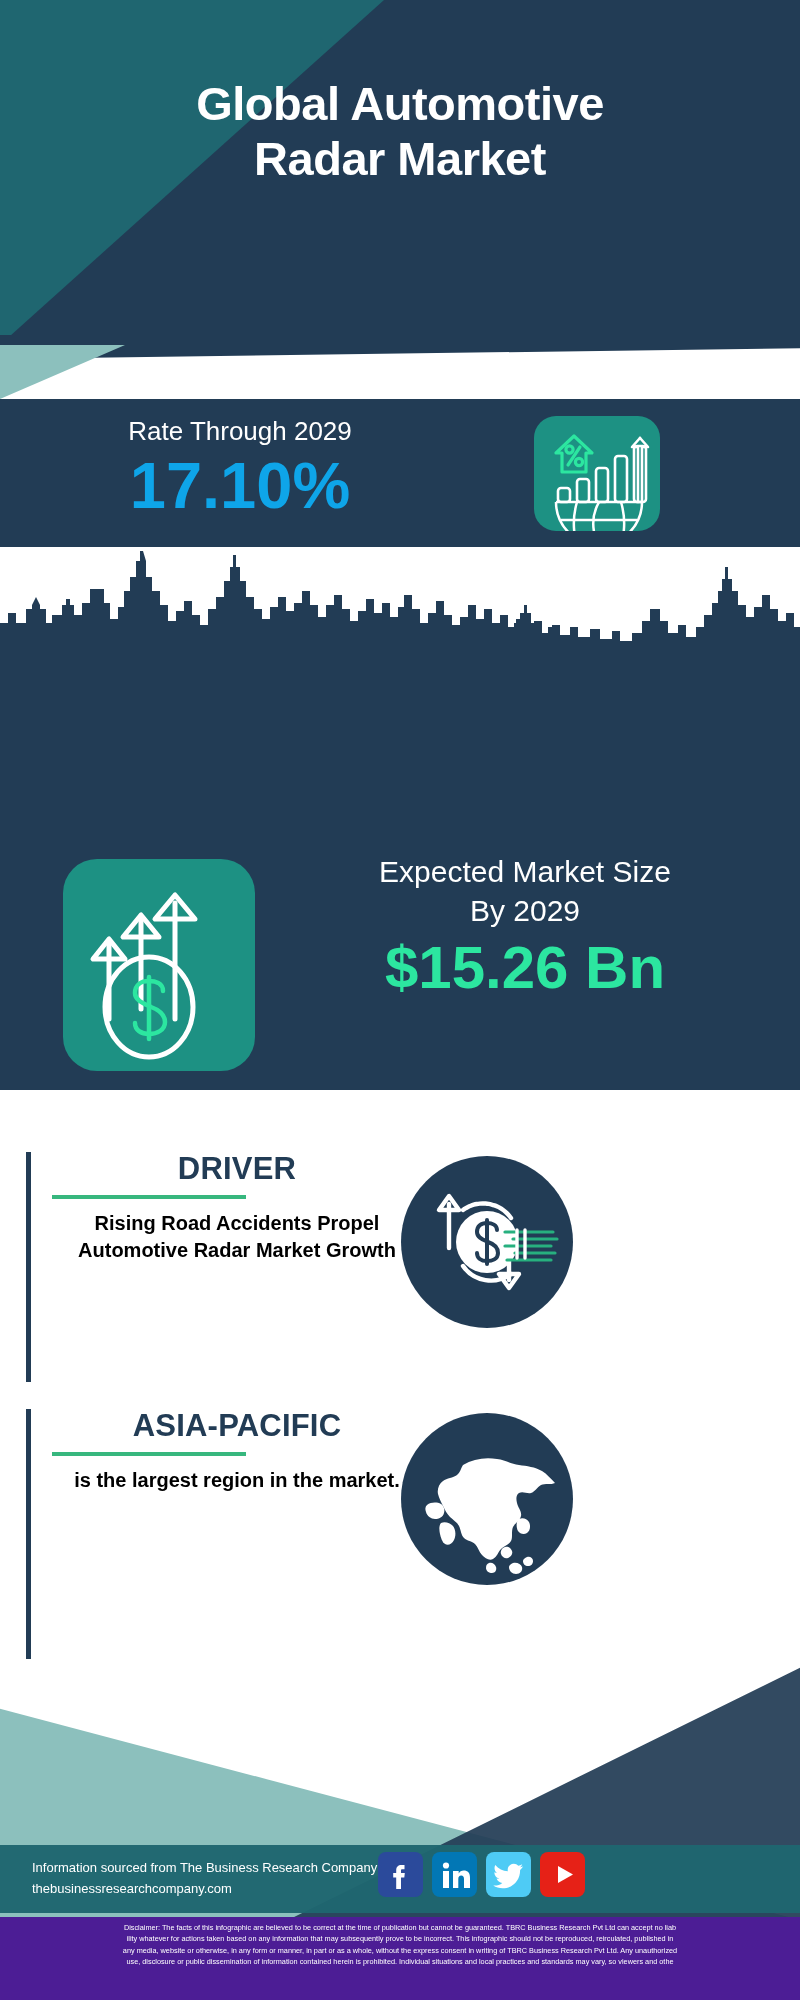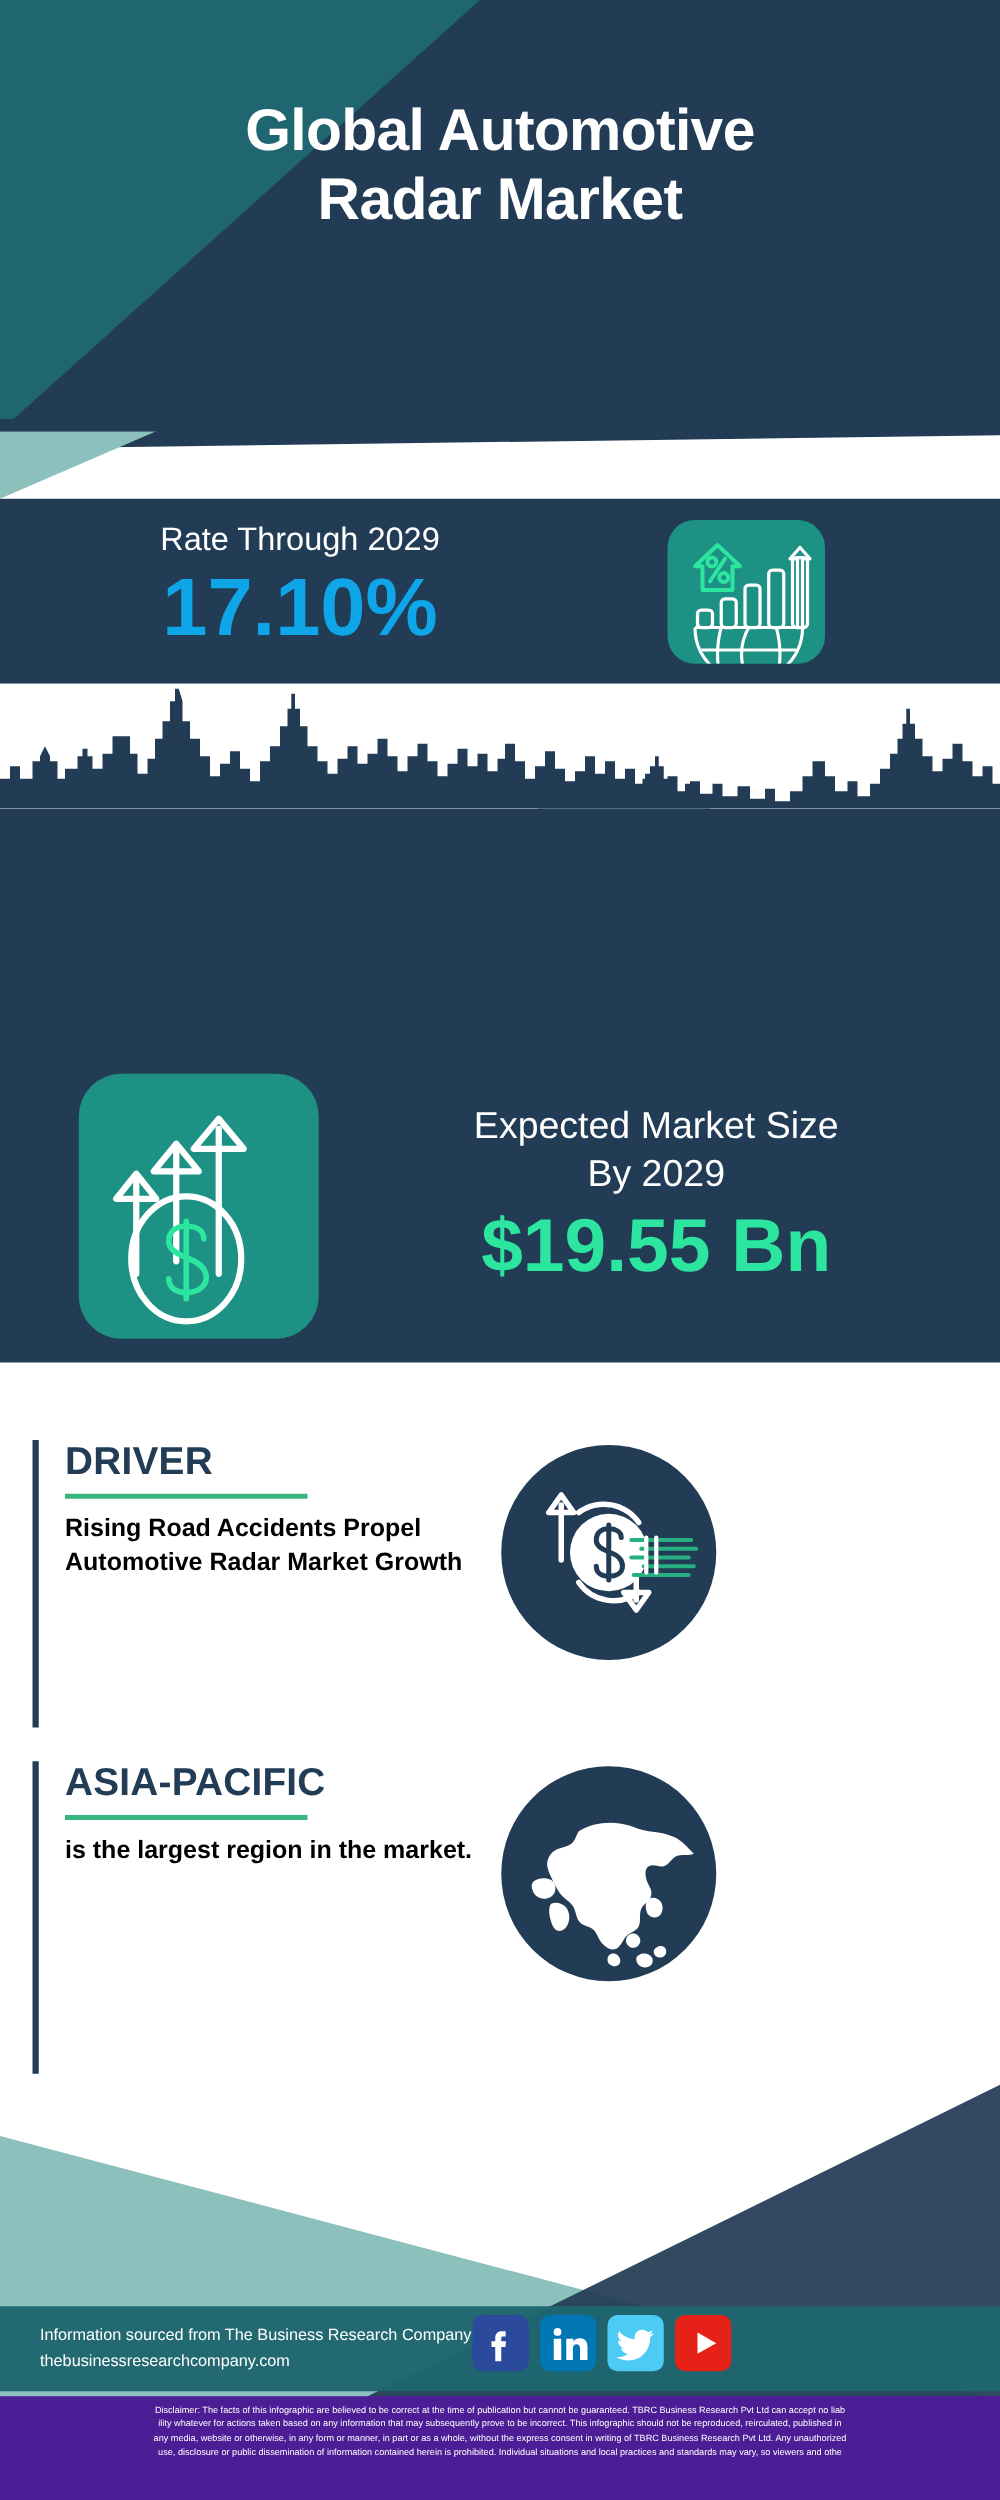--- a/index.html
+++ b/index.html
@@ -121,39 +121,39 @@
     background: #1d9183;
     border-radius: 34px;
     overflow: hidden;
   }
   .size-text {
     position: absolute;
     left: 290px; top: 205px;
     width: 470px;
     text-align: center;
     color: #ffffff;
-    margin-top: 29px;
   }
   .size-label {
     font-size: 30px;
     line-height: 1.3;
   }
   .size-value {
     margin-top: 6px;
     font-size: 60px;
     font-weight: bold;
     color: #2ce6a0;
     line-height: 1.05;
   }
 
   
   .insight {
     position: absolute;
     left: 26px;
     width: 748px;
+    text-align: center;
   }
   .insight-bar {
     position: absolute;
     left: 0; top: 0;
     width: 5px;
     background: #223c55;
   }
   .insight-body {
     position: absolute;
     left: 26px; top: 0;
@@ -341,21 +341,21 @@
           <path d="M86 118 L86 180"></path>
           <path d="M100 132 C100 124 92 122 86 122 C78 122 72 126 72 134 C72 142 82 145 88 148 C96 151 102 155 102 163 C102 171 94 175 86 175 C78 175 72 171 72 164"></path>
         </g>
       </svg>
     </div>
     <div class="size-text">
       <div class="size-label">
         <div>Expected Market Size</div>
         <div>By 2029</div>
       </div>
-      <div class="size-value">$19.55 Bn</div>
+      <div class="size-value">$15.26 Bn</div>
     </div>
   </div>
 
   <div class="insight" id="driver-block">
     <div class="insight-bar"></div>
     <div class="insight-body">
       <div class="insight-heading">DRIVER</div>
       <div class="insight-rule"></div>
       <div class="insight-desc">Rising Road Accidents Propel Automotive Radar Market Growth</div>
     </div>

